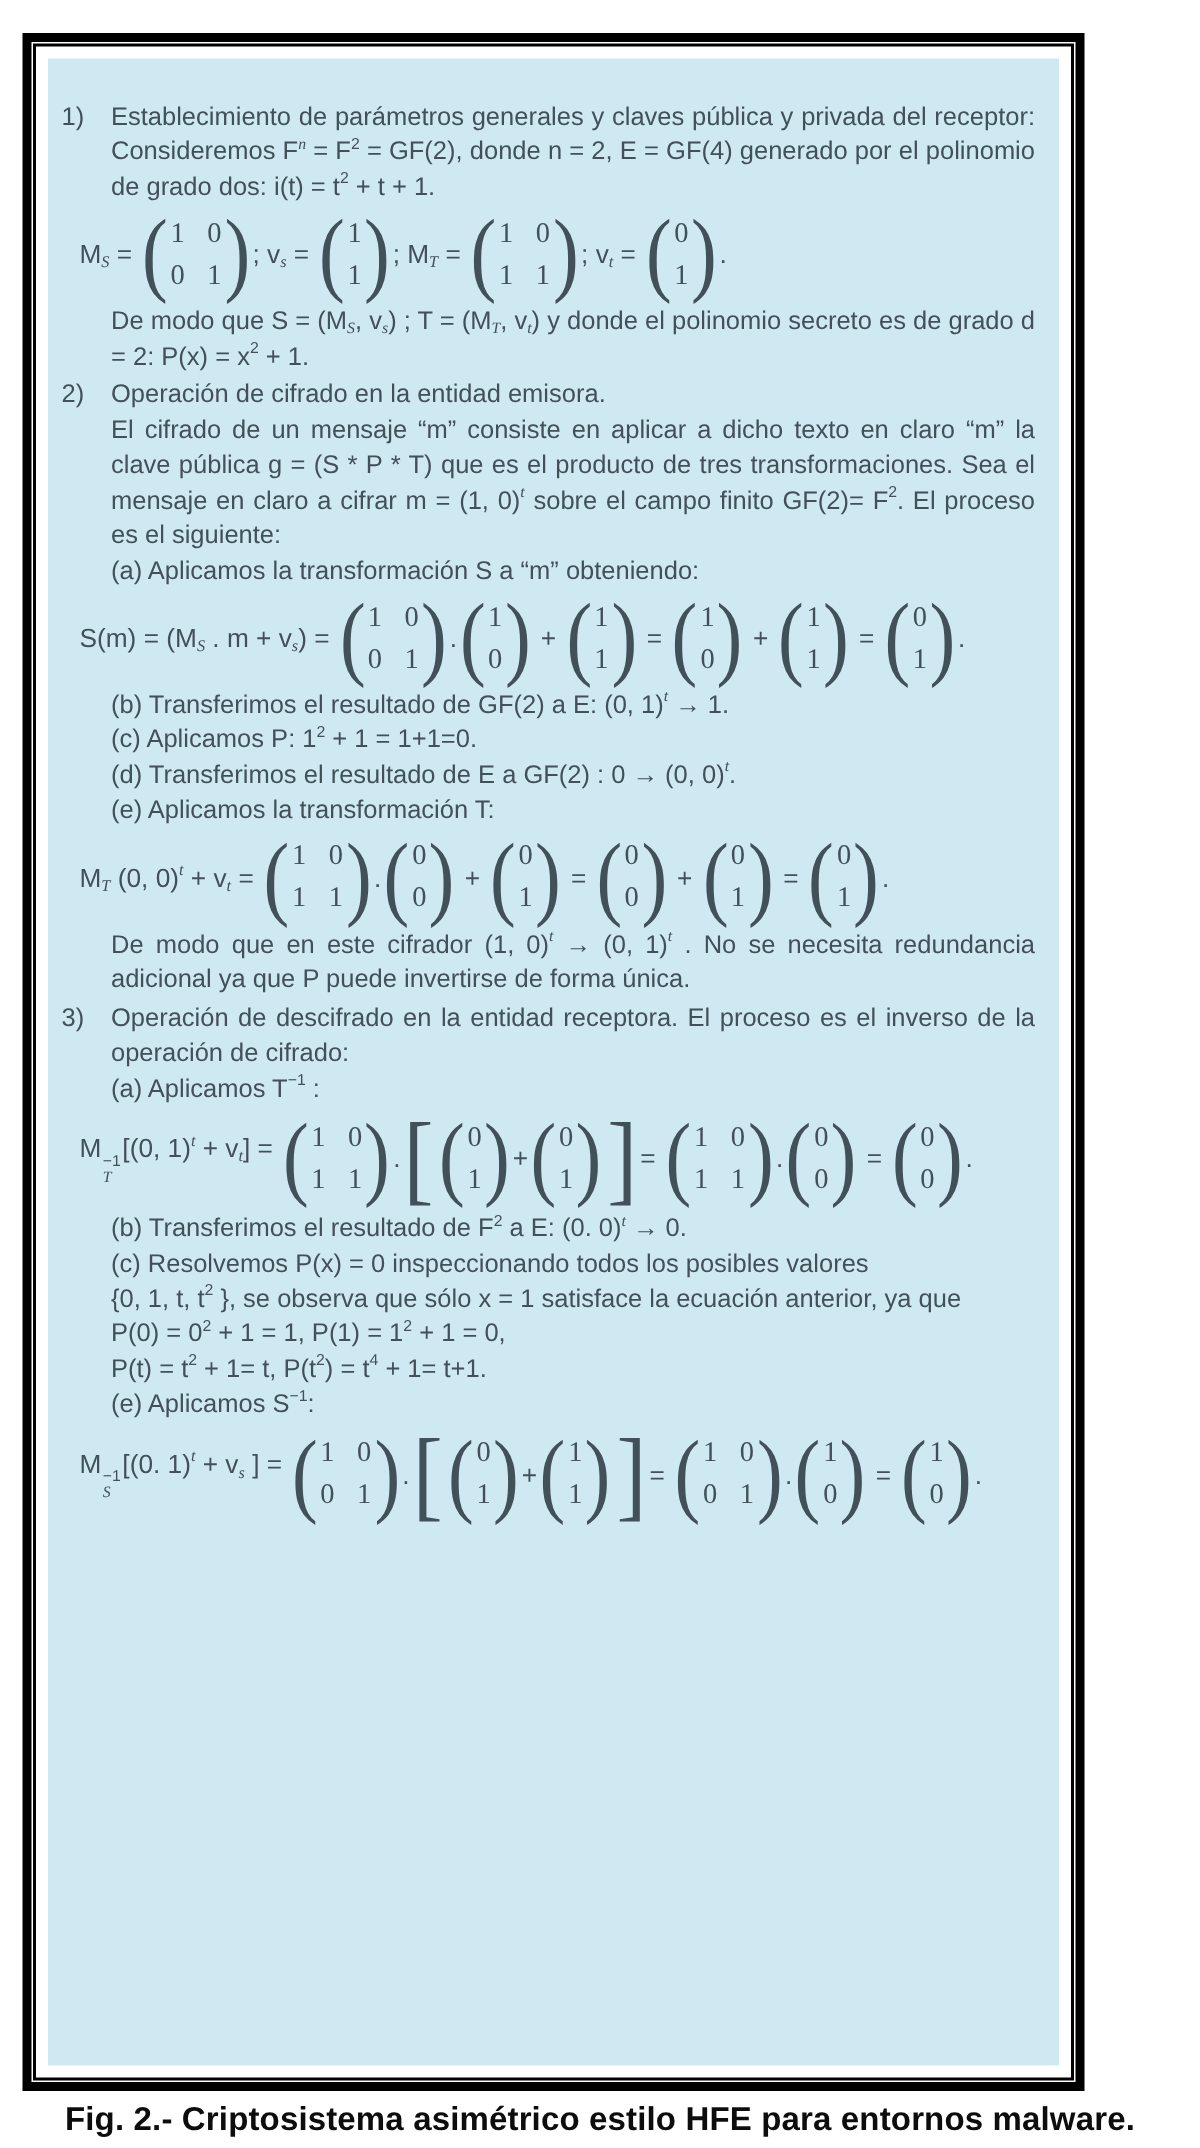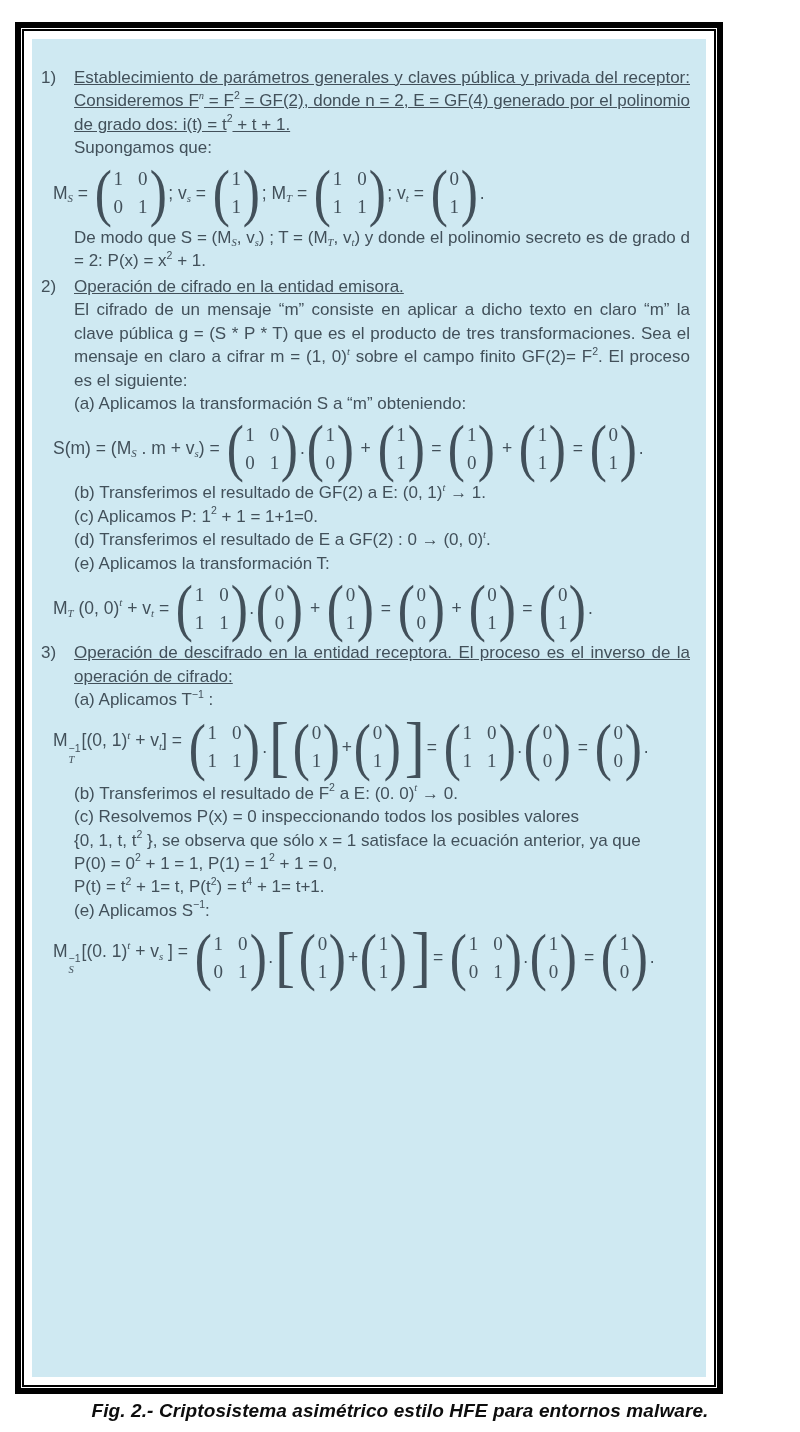--- a/index.html
+++ b/index.html
@@ -29,21 +29,21 @@
   .panel{
     width:100%;height:100%;
     background:var(--panel-bg);
     padding:25px 16px 8px 9px;
     font-size:17px;line-height:1.38;
     overflow:hidden;
     hyphens:none;
   }
   .item{display:flex;margin-top:2px;}
   .num{flex:0 0 33px;}
-  .ibody{flex:1;text-align:justify;text-decoration:underline;}
+  .ibody{flex:1;text-align:justify;}
   .para{margin-left:33px;text-align:justify;}
   .eq{
     display:flex;align-items:center;
     margin:5px 0 5px 12px;
     font-size:17.5px;
   }
   .run{white-space:pre;}
   .sup{display:inline-block;font-size:62%;vertical-align:0.72em;line-height:1;}
   .sub{display:inline-block;font-size:62%;vertical-align:-0.28em;line-height:1;}
   .it{font-style:italic;font-family:"Liberation Serif", serif;}
@@ -63,38 +63,36 @@
     transform:scaleY(1.12) scaleX(0.92);
   }
   .bracket{
     font-family:"Liberation Serif", serif;
     font-size:60px;line-height:1;
     transform:scaleY(1.12);
     margin:0 2px;
   }
   .caption{
     position:absolute;left:0;top:1400px;width:100%;
-    text-align:center;font-weight:bold;font-size:19px;
+    text-align:center;font-weight:bold;font-size:22px;
     color:var(--caption-ink);
     letter-spacing:0.1px;
-    font-style:italic;
   }
 </style>
 </head>
 <body>
 
 <div class="frame">
   <div class="frame-inner">
     <div class="panel">
       <div>
           <div class="item">
             <span class="num">1)</span>
             <span class="ibody">Establecimiento de parámetros generales y claves pública y privada del receptor: Consideremos F<span class="sup it">n</span> = F<span class="sup">2</span> = GF(2), donde n = 2, E = GF(4) generado por el polinomio de grado dos: i(t) = t<span class="sup">2</span> + t + 1.</span>
           </div>
-          <div class="para">Supongamos que:</div>
           <div class="eq">
             <span class="run">M<span class="sub it">S</span> = </span>
             <span class="mat">
               <span class="paren">(</span>
               <span class="grid" style="grid-template-columns: repeat(2, auto);">
                 <span>1</span>
                 <span>0</span>
                 <span>0</span>
                 <span>1</span>
               </span>
@@ -253,20 +251,21 @@
             <span class="mat">
               <span class="paren">(</span>
               <span class="grid" style="grid-template-columns: repeat(1, auto);">
                 <span>0</span>
                 <span>1</span>
               </span>
               <span class="paren">)</span>
             </span>
             <span class="run">.</span>
           </div>
+          <div class="para">De modo que en este cifrador (1, 0)<span class="sup it">t</span> → (0, 1)<span class="sup it">t</span> . No se necesita redundancia adicional ya que P puede invertirse de forma única.</div>
           <div class="item">
             <span class="num">3)</span>
             <span class="ibody">Operación de descifrado en la entidad receptora. El proceso es el inverso de la operación de cifrado:</span>
           </div>
           <div class="para">(a) Aplicamos T<span class="sup">−1</span> :</div>
           <div class="eq">
             <span class="run">M<span class="ss"><span>−1</span><span class="it">T</span></span>[(0, 1)<span class="sup it">t</span> + v<span class="sub it">t</span>] = </span>
             <span class="mat">
               <span class="paren">(</span>
               <span class="grid" style="grid-template-columns: repeat(2, auto);">

